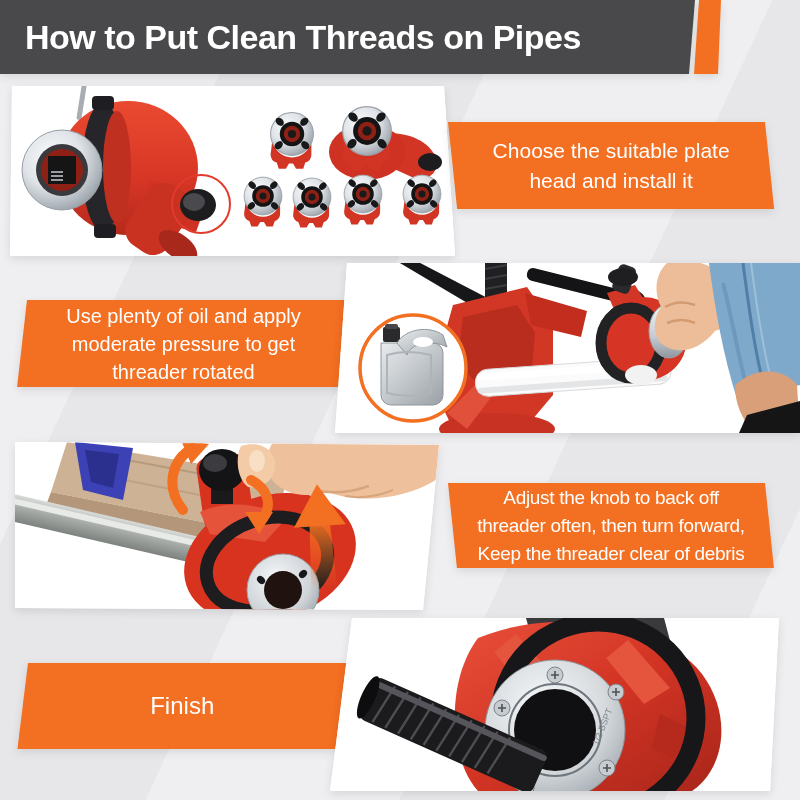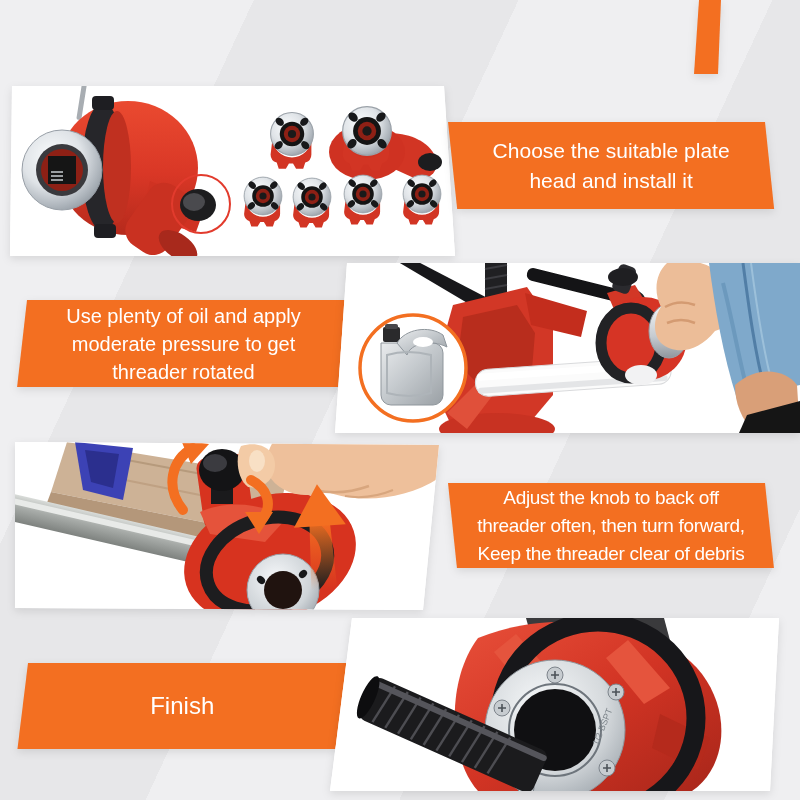--- a/index.html
+++ b/index.html
@@ -65,20 +65,23 @@
   #banner1 .txt,#banner3 .txt{transform:skewX(-6deg);}
   #banner2 .txt{transform:skewX(6.5deg);}
   #banner4 .txt{transform:skewX(7deg);}
 </style>
 </head>
 <body>
 
 <div id="canvas">
 
   <div class="abs shadow" style="left:0;top:0;width:800px;height:80px;">
+    <div class="abs header-bar">
+      <span class="header-title">How to Put Clean Threads on Pipes</span>
+    </div>
     <div class="abs header-accent"></div>
   </div>
 
   <div class="abs shadow" style="left:0;top:0;width:800px;height:0;">
     <div class="abs panel" id="panel1">
       <svg width="445" height="170" viewBox="0 0 445 170">
         <defs>
           <radialGradient id="chrome1" cx="0.38" cy="0.35" r="0.75">
             <stop offset="0" stop-color="#fbfdfe"></stop>
               <stop offset="0.5" stop-color="#dfe3e7"></stop>

